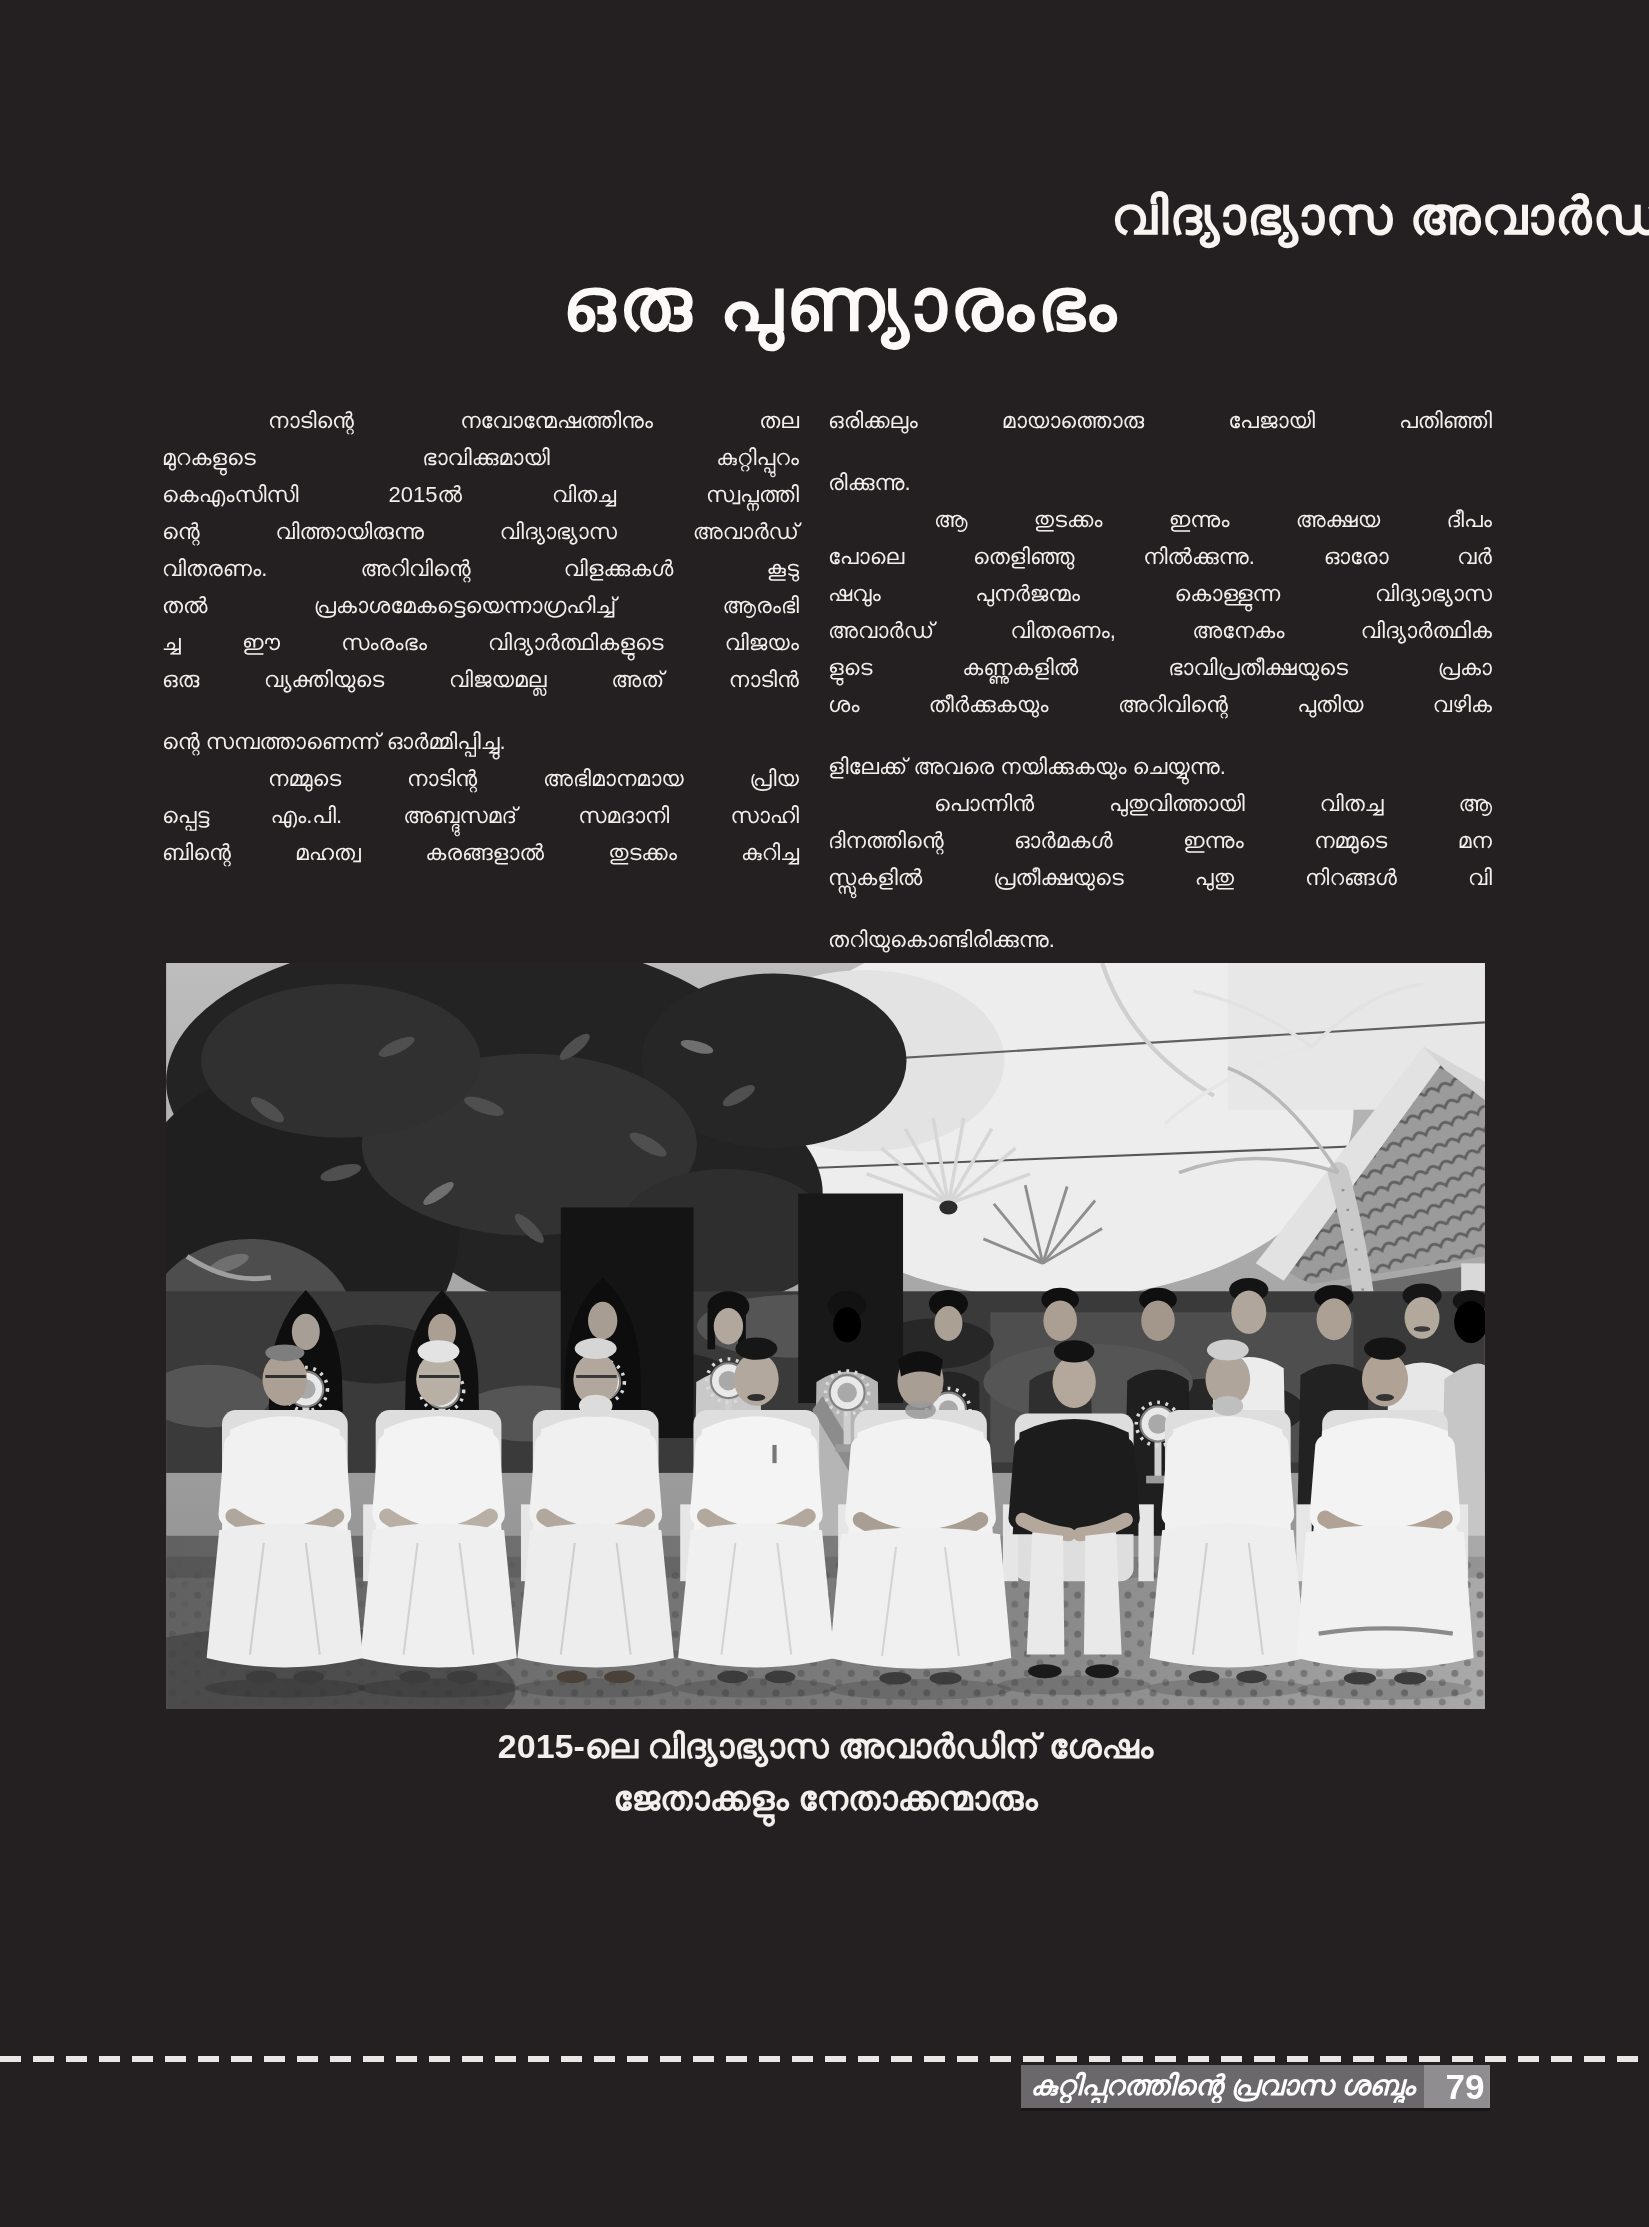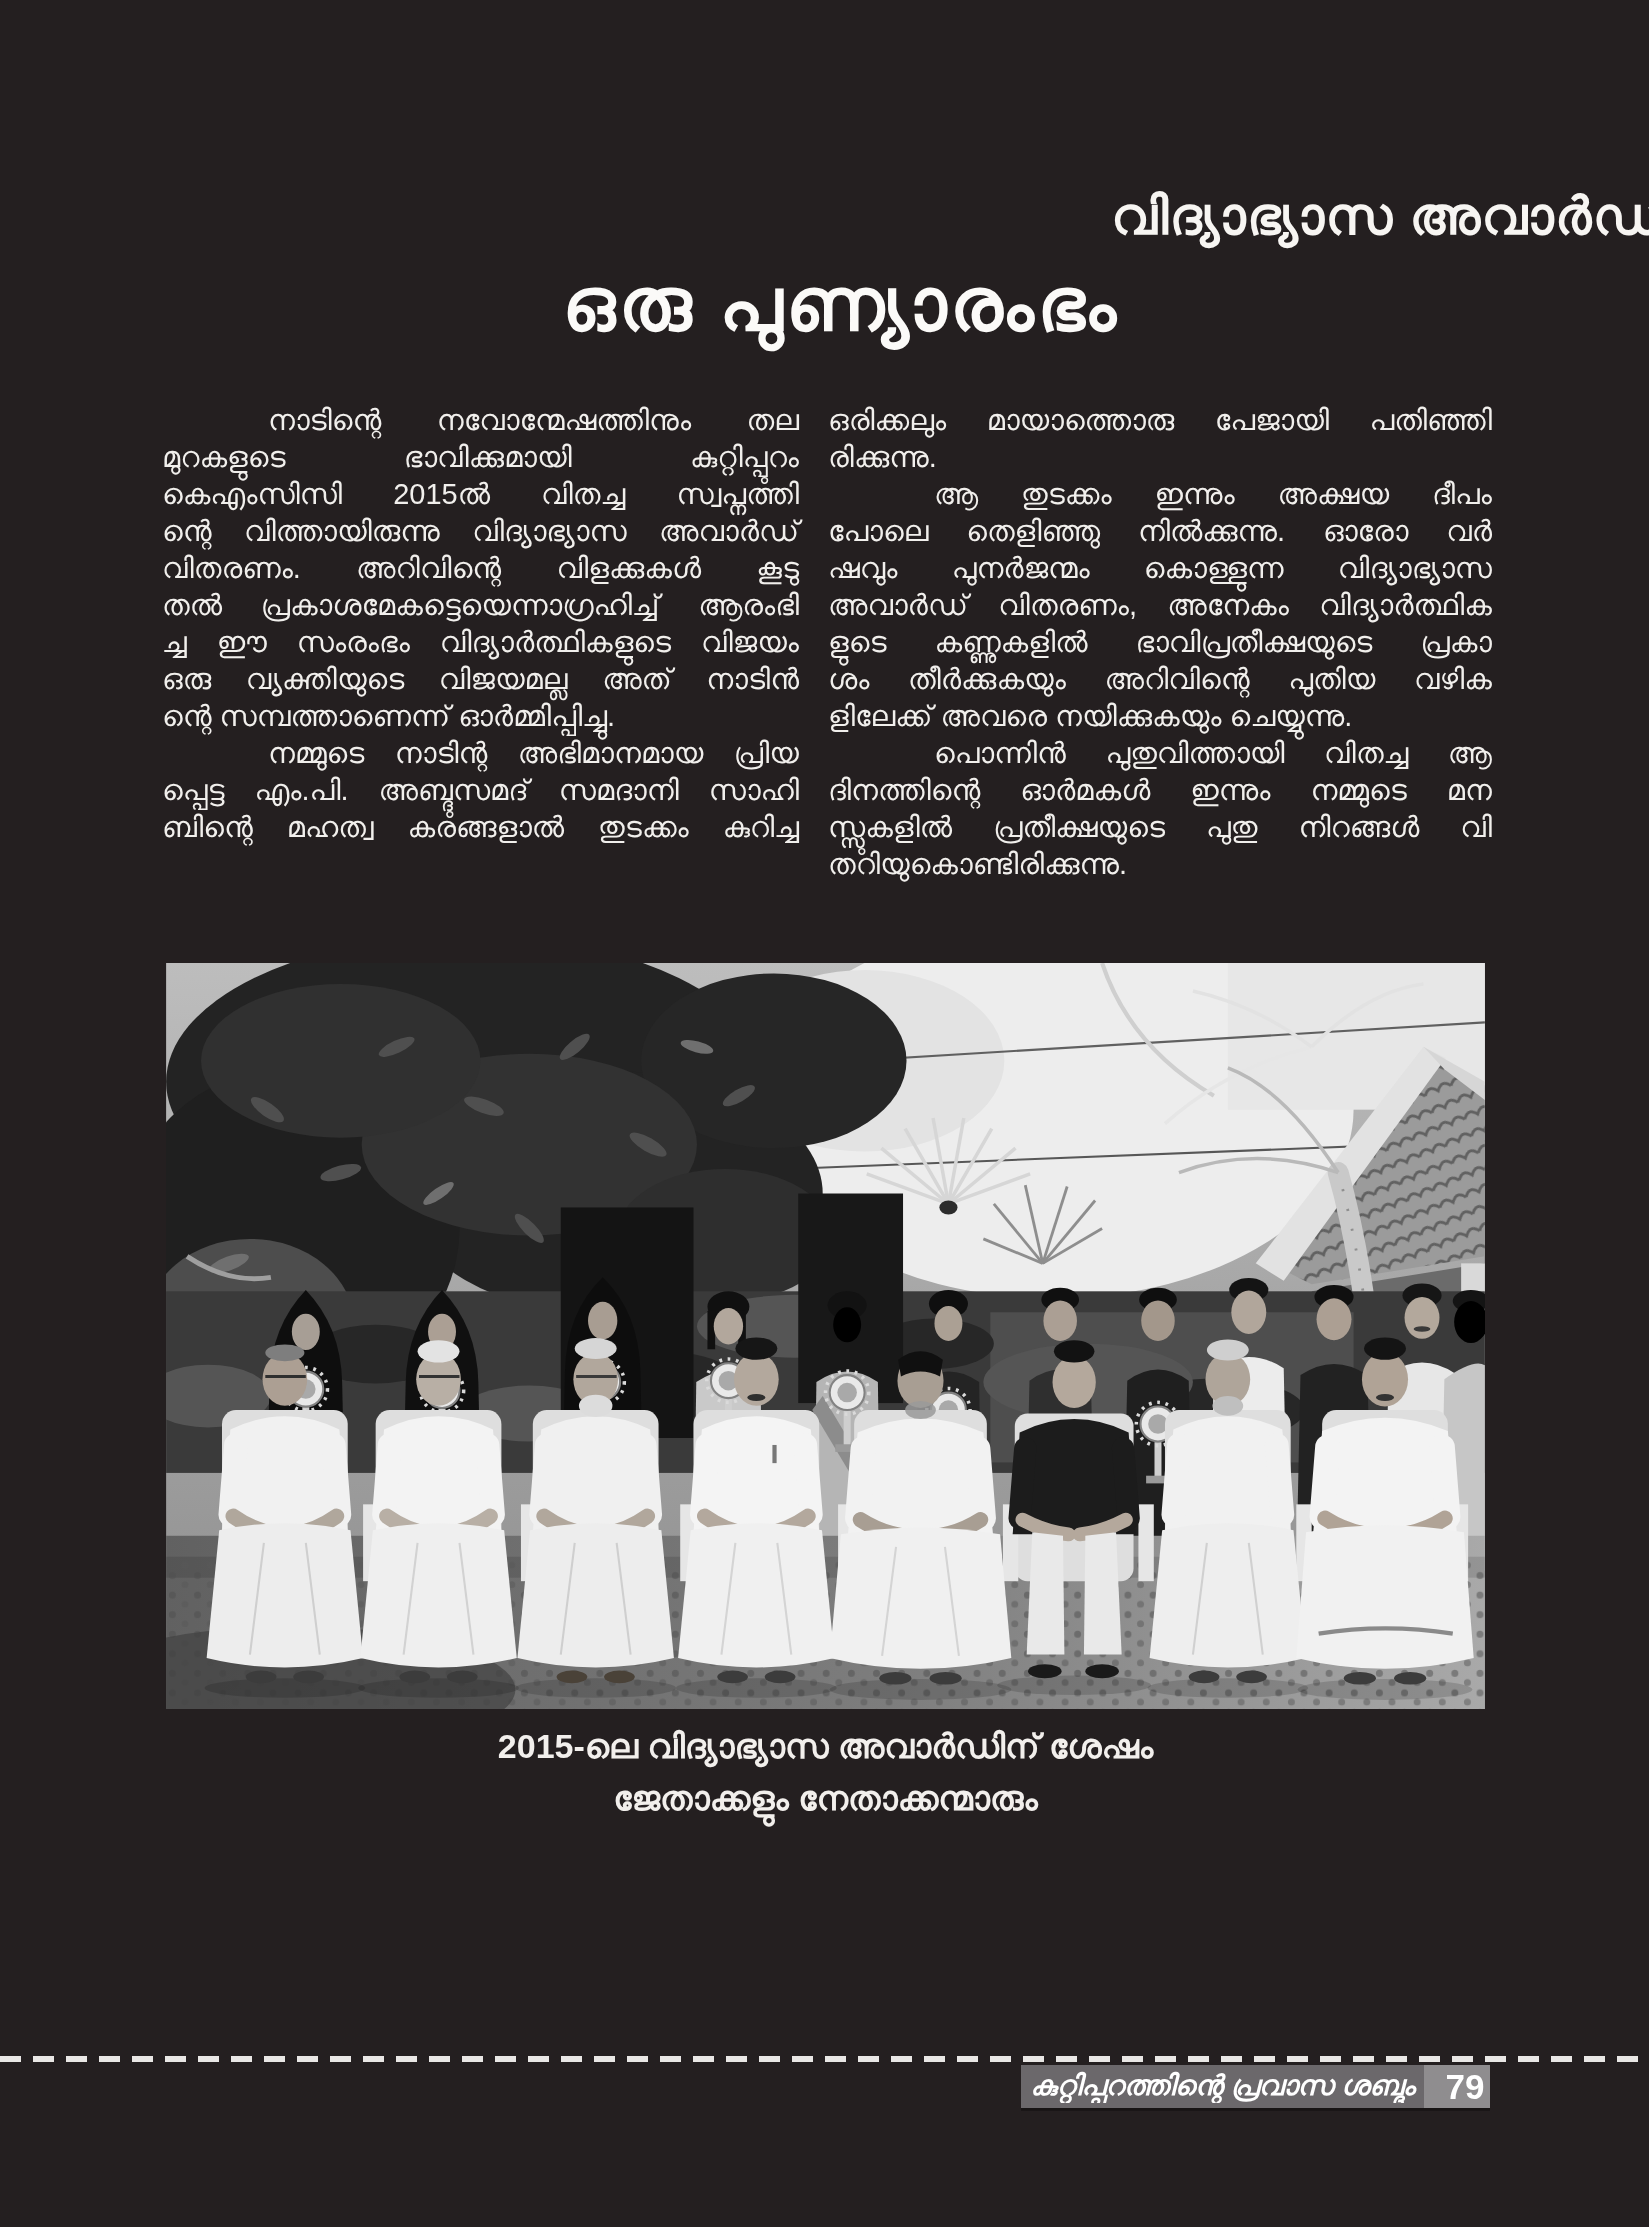--- a/index.html
+++ b/index.html
@@ -2,26 +2,26 @@
 <html style="font-size:11.2px"><head>
 <meta charset="utf-8">
 <style>
   html,body{margin:0;padding:0;background:#141112;}
   .page{position:relative;width:1650px;height:2227px;background:#241f20;overflow:hidden;
         font-family:"Liberation Sans","DejaVu Sans",sans-serif;color:#f4f2ef;}
   .title1{position:absolute;top:170px;left:0;width:100%;margin:16px;text-align:right;
           font-size:52px;font-weight:800;color:#f7f5f2;letter-spacing:1.4px;}
   .title2{position:absolute;top:246px;left:0;width:100%;margin:16px;text-align:center;
           font-size:74px;font-weight:800;color:#fbfaf8;letter-spacing:3.5px;}
-  .col{position:absolute;top:402px;font-size:29px;line-height:37px;color:#f1efec;}
+  .col{position:absolute;top:402px;font-size:22px;line-height:37px;color:#f1efec;}
   .col.left{left:162px;width:637px;}
   .col.right{left:828px;width:664px;}
   .tline{text-align:justify;text-align-last:justify;white-space:normal;}
   .tline.indent{text-indent:106px;}
-  .tline.endline{text-align-last:left;}
+  .tline.endline{text-align-last:left;margin-top:25px;}
   .photo{position:absolute;top:963px;left:166px;width:1319px;height:746px;margin:0;}
   .photo svg{display:block;}
   .caption{position:absolute;top:1720px;left:166px;width:1319px;text-align:center;
            color:#f2efec;font-size:34px;font-weight:700;line-height:52px;}
   .dashline{position:absolute;top:2056px;left:0;width:1650px;height:6.3px;
             background:repeating-linear-gradient(90deg,#e9e7e5 0px,#e9e7e5 21px,rgba(0,0,0,0) 21px,rgba(0,0,0,0) 33px);}
   .footbar{position:absolute;top:2065px;left:1021px;width:469px;height:43px;background:#6b686b;
            display:flex;align-items:center;box-shadow:0 2.8px 0 rgba(0,0,0,.35);}
   .foottext{flex:1;text-align:center;color:#ffffff;font-style:italic;font-weight:700;font-size:28px;
             padding:0 5.6px;white-space:nowrap;overflow:hidden;}

